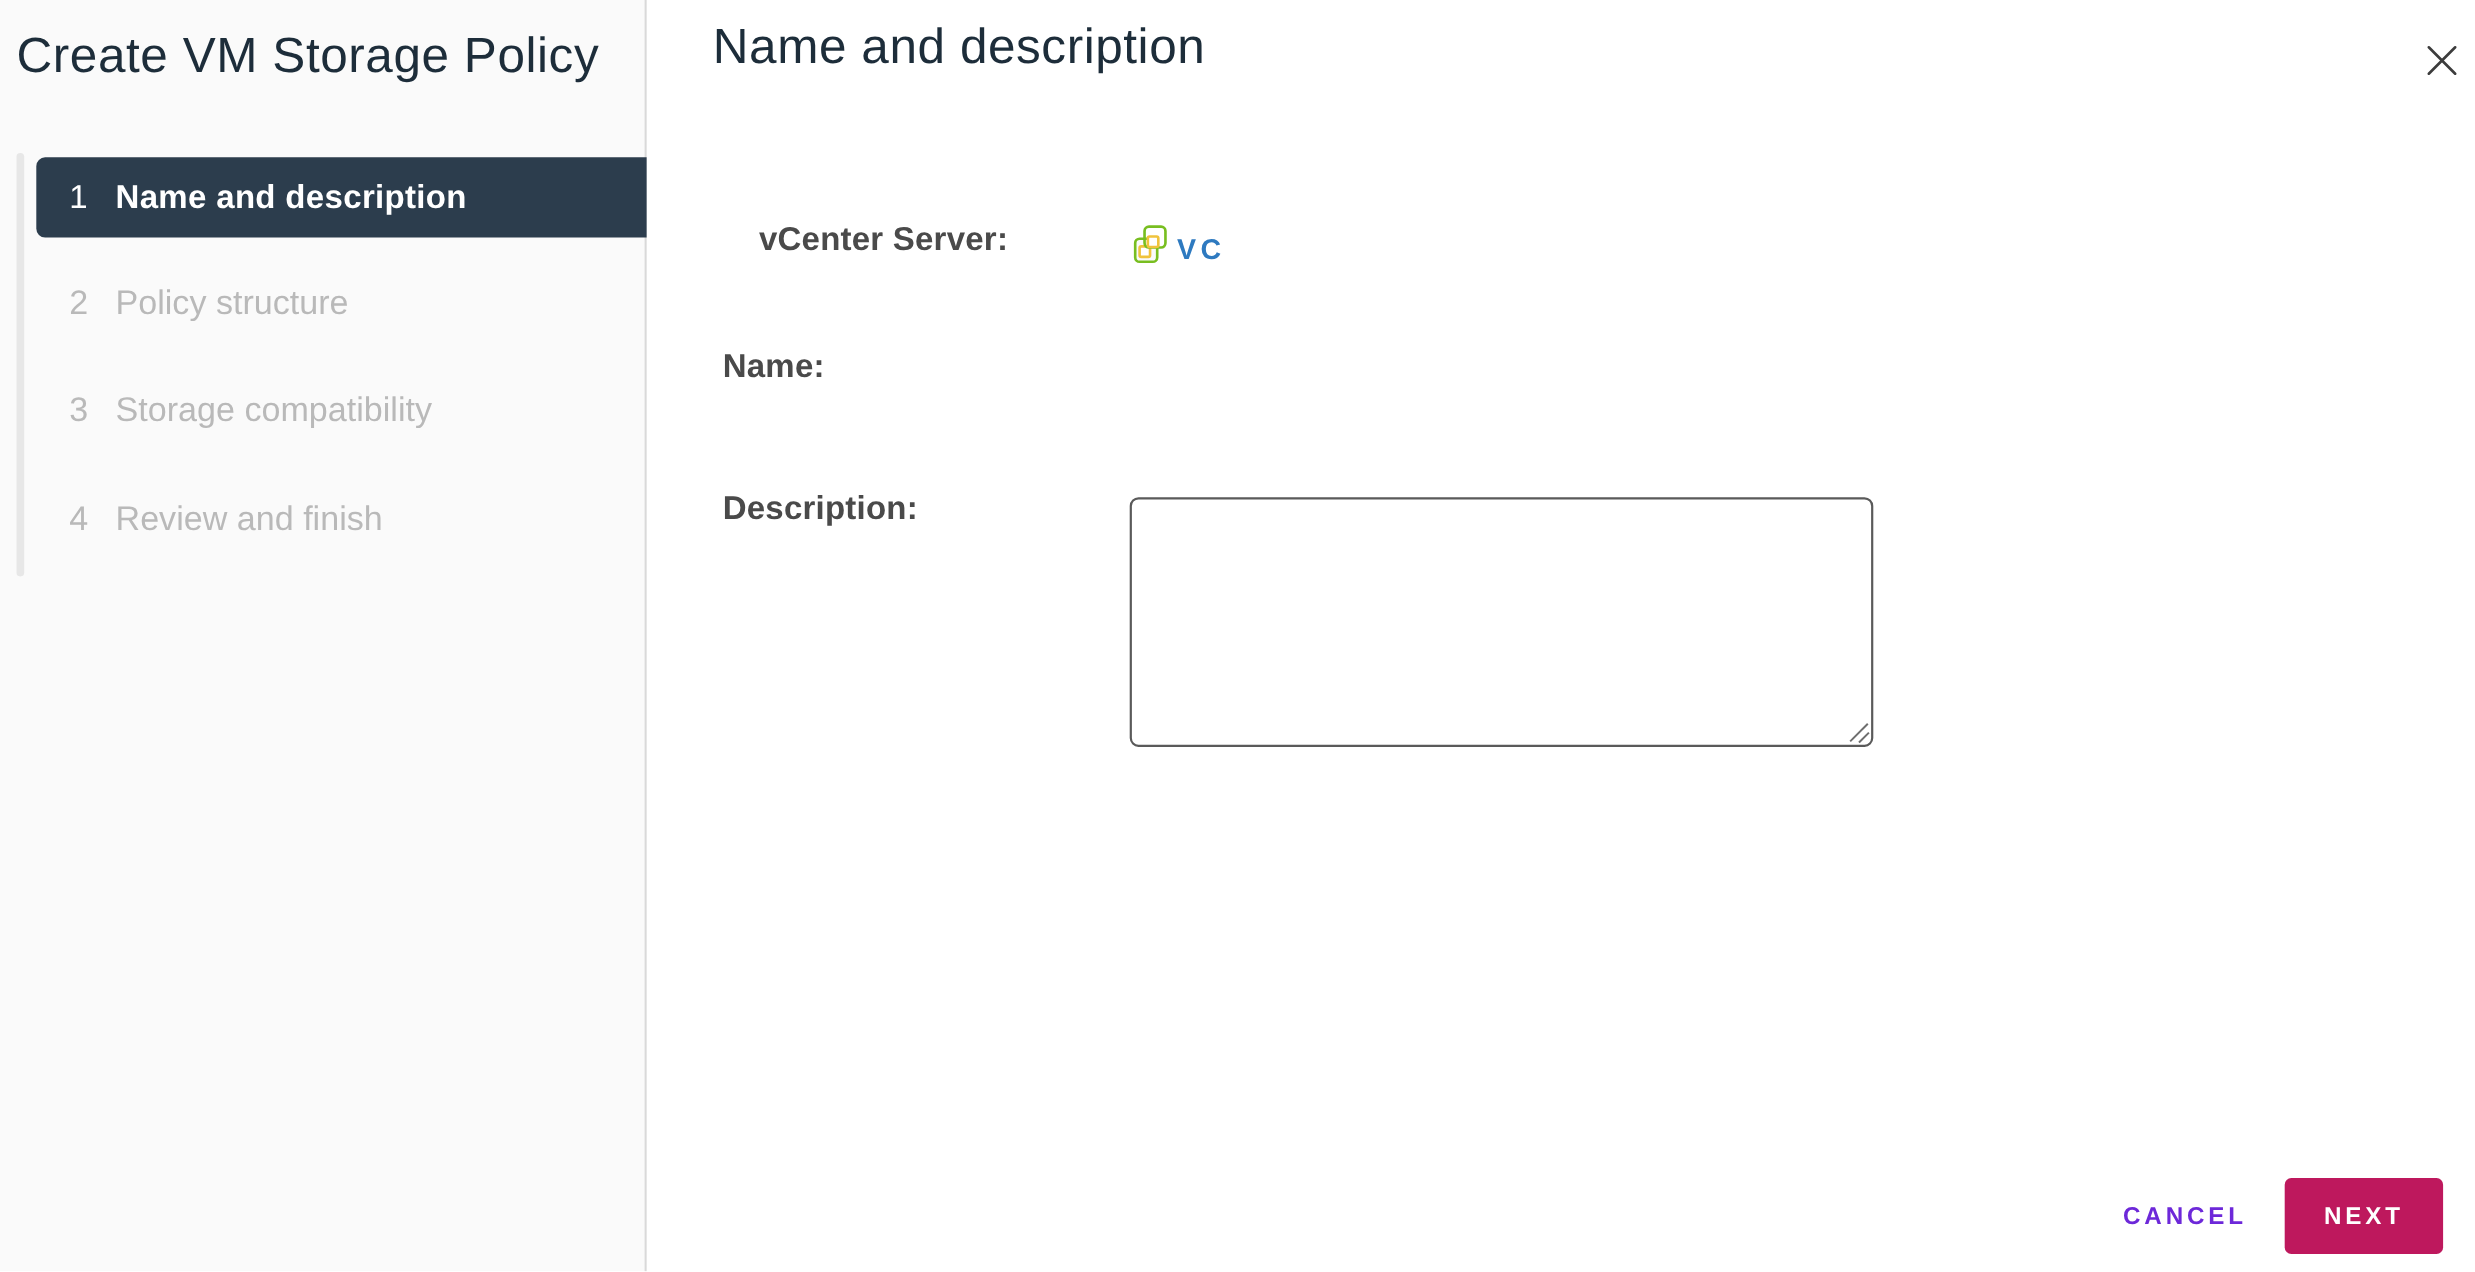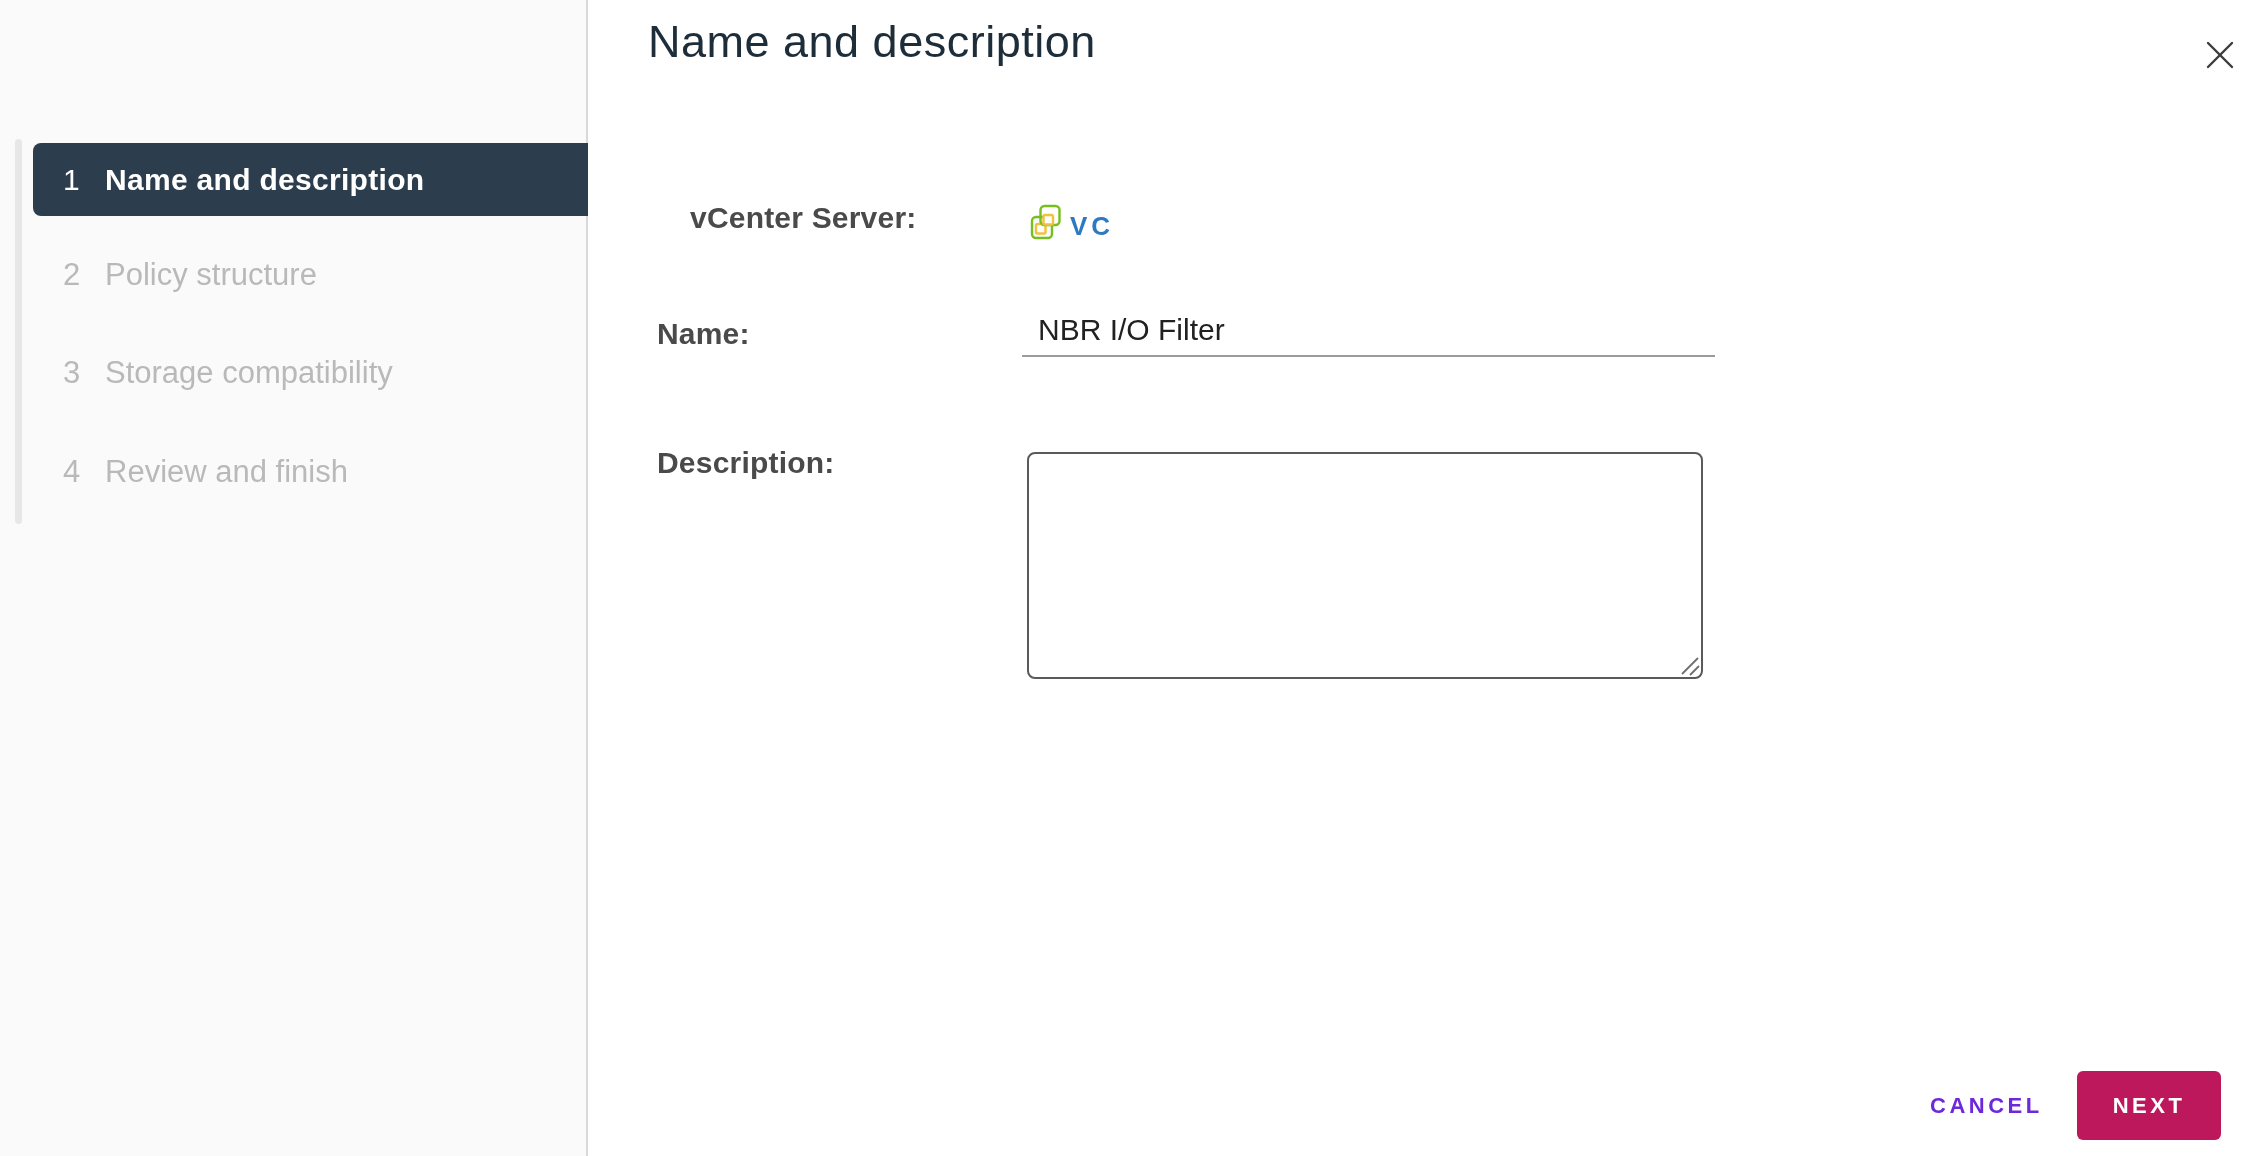--- a/index.html
+++ b/index.html
@@ -89,20 +89,21 @@
     font-family:"Liberation Sans", sans-serif;
     font-size:22px;font-weight:600;letter-spacing:3.5px;color:#ffffff;
   }
 </style>
 </head>
 <body>
 
 <div class="app">
 
   <aside class="sidebar">
+    <h1 class="wizard-title">Create VM Storage Policy</h1>
     <div class="track"></div>
 
     <nav>
       <div class="step active">
         <span class="num">1</span>
         <span class="lbl">Name and description</span>
       </div>
       <div class="step s2">
         <span class="num">2</span>
         <span class="lbl">Policy structure</span>
@@ -135,21 +136,20 @@
       <svg width="32" height="36" viewBox="0 0 32 36">
         <rect x="2" y="13" width="20" height="21" rx="4" fill="#fafafa" stroke="#78be20" stroke-width="2.4"></rect>
         <rect x="6" y="20" width="9.5" height="9.5" rx="1.5" fill="#ffffff" stroke="#f0c33c" stroke-width="2.4"></rect>
         <rect x="10.5" y="2" width="19" height="19" rx="4" fill="none" stroke="#78be20" stroke-width="2.4"></rect>
         <rect x="13.5" y="11" width="9.5" height="9.5" rx="1.5" fill="#ffffff" stroke="#f0c33c" stroke-width="2.4"></rect>
       </svg>
     </span>
     <button class="vc-link">VC</button>
 
     <div class="flabel lbl-name">Name:</div>
-    <input class="name-input" type="text" value="NBR I/O Filter" style="">
 
     <div class="flabel lbl-desc">Description:</div>
     <textarea class="desc-area" style=""></textarea>
     <span class="resize-grip">
       <svg width="22" height="22" viewBox="0 0 22 22">
         <line x1="4" y1="20" x2="20" y2="4" stroke="#6e6e6e" stroke-width="1.8"></line>
         <line x1="12" y1="21" x2="21" y2="12" stroke="#6e6e6e" stroke-width="1.8"></line>
       </svg>
     </span>
 

